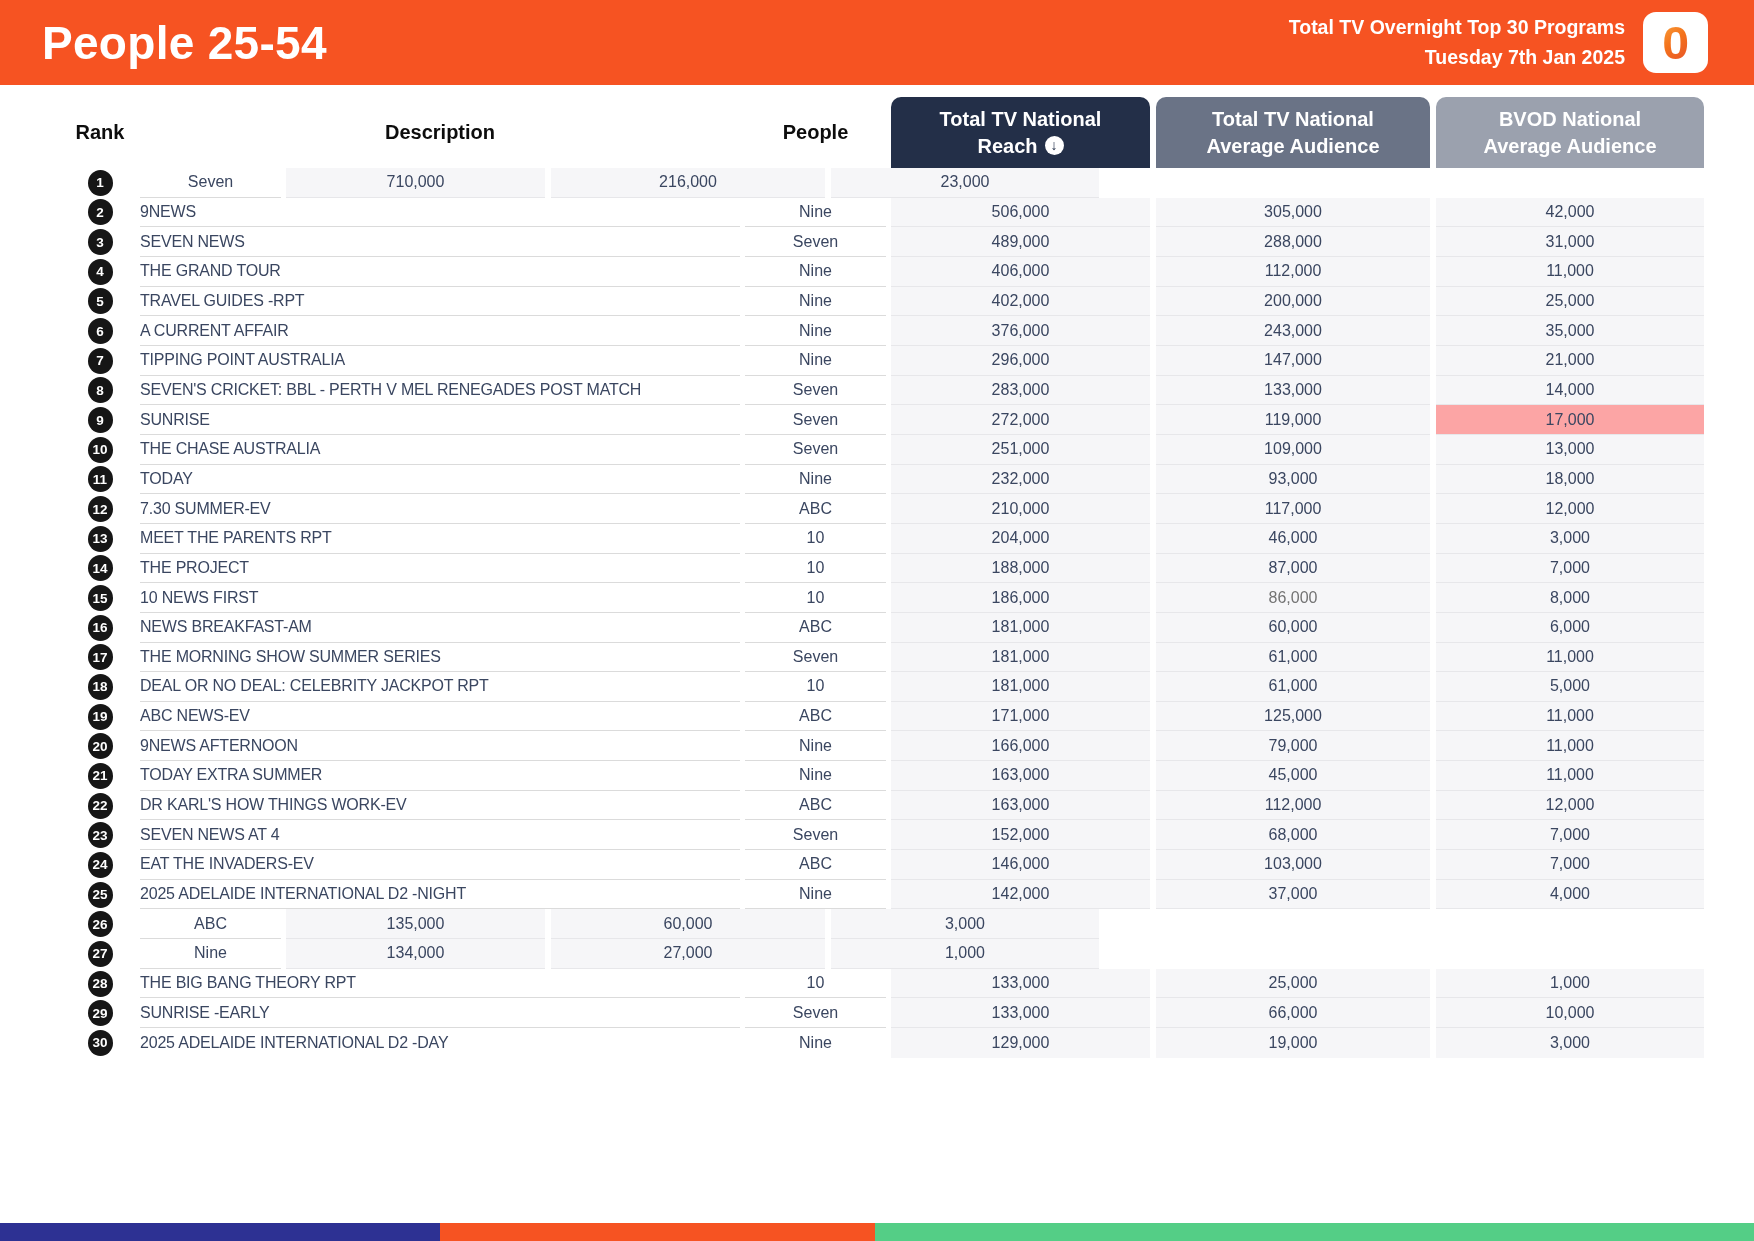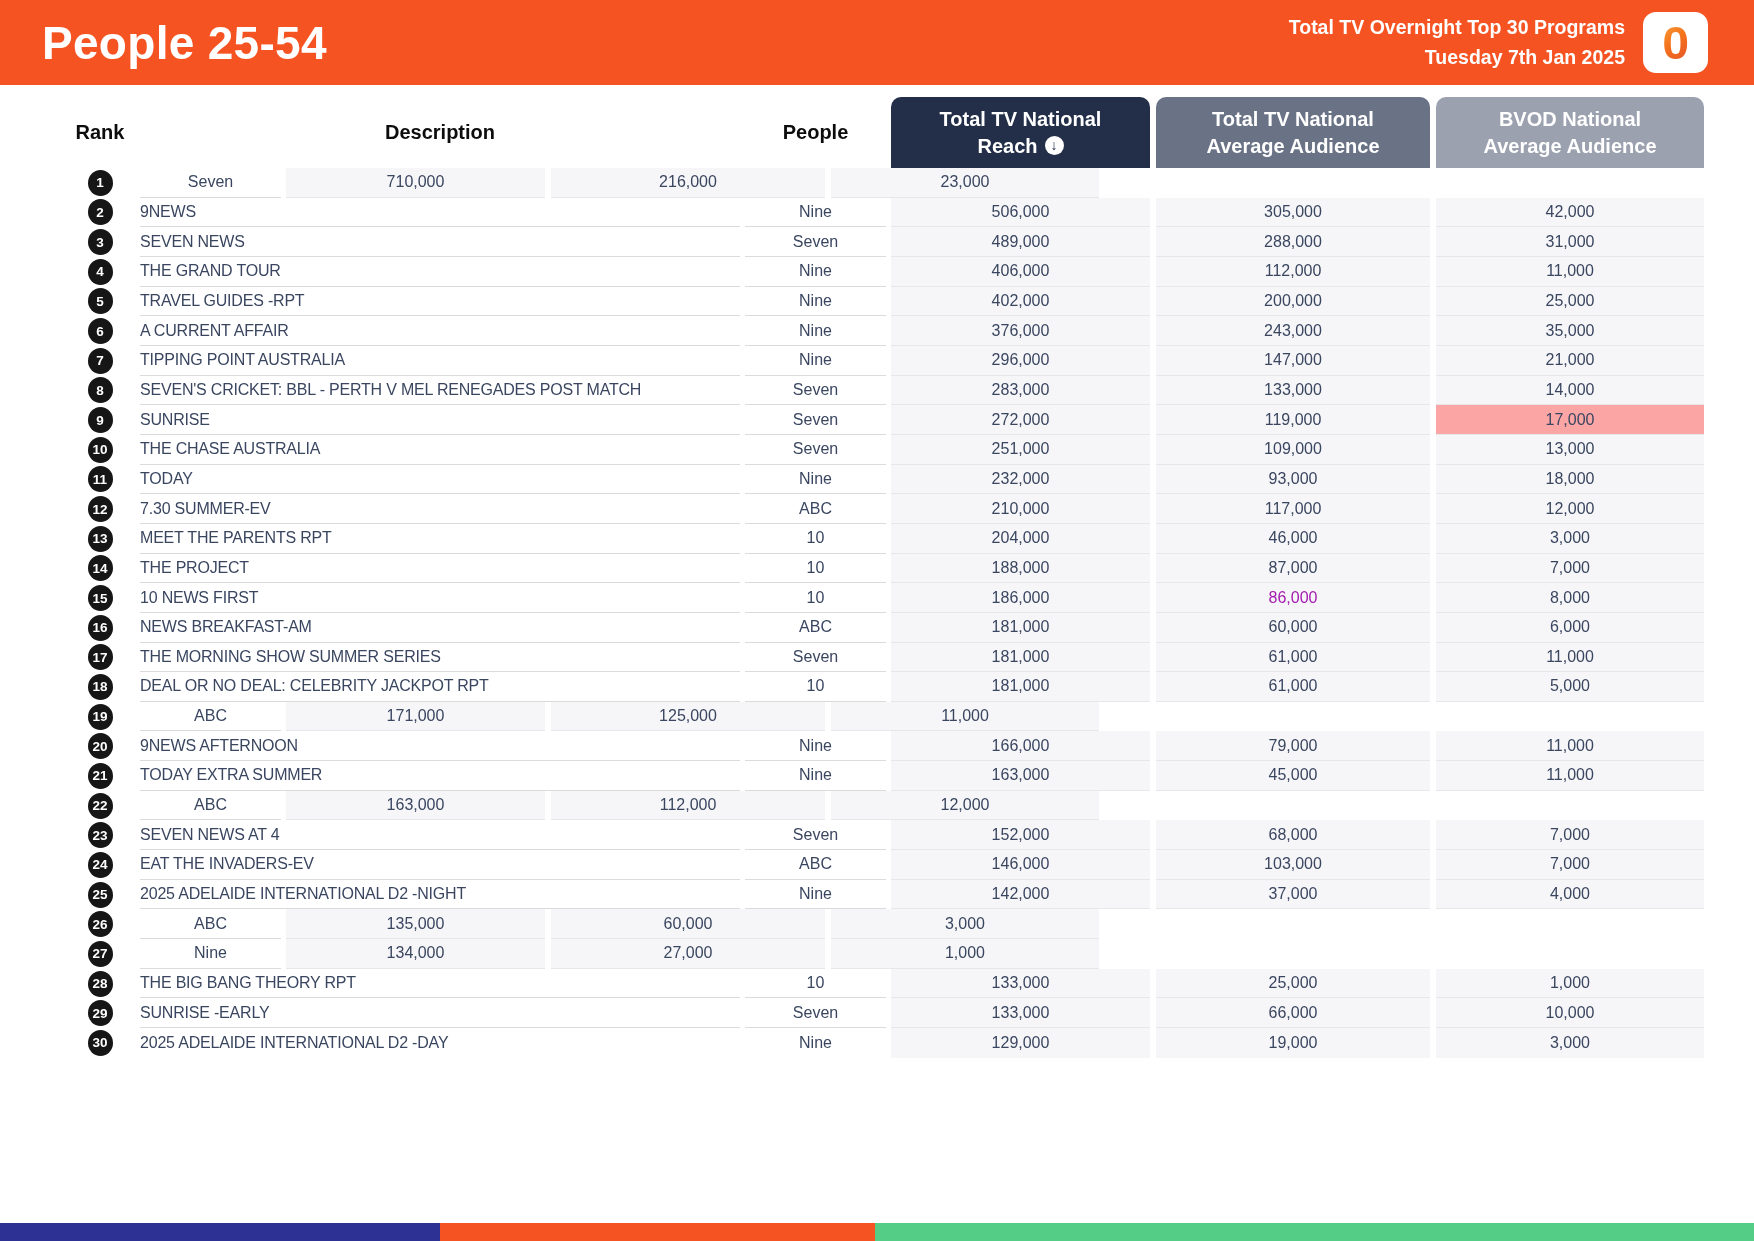--- a/index.html
+++ b/index.html
@@ -286,21 +286,21 @@
         <div class="c-avg num-cell" style="color: rgb(58, 70, 96); background: rgb(246, 246, 248);">87,000</div>
         <div class="c-bvod num-cell" style="color: rgb(58, 70, 96); background: rgb(246, 246, 248);">7,000</div>
       </div>
       <div class="row">
         <div class="c-rank rank-cell">
           <div class="rank-badge" style="background: rgb(22, 22, 22);">15</div>
         </div>
         <div class="c-desc desc-cell" style="color: rgb(58, 70, 96);">10 NEWS FIRST</div>
         <div class="c-net net-cell" style="color: rgb(58, 70, 96);">10</div>
         <div class="c-reach num-cell" style="color: rgb(58, 70, 96); background: rgb(246, 246, 248);">186,000</div>
-        <div class="c-avg num-cell" style="color: #a21caf; background: rgb(246, 246, 248);">86,000</div>
+        <div class="c-avg num-cell" style="color: #737373; background: rgb(246, 246, 248);">86,000</div>
         <div class="c-bvod num-cell" style="color: rgb(58, 70, 96); background: rgb(246, 246, 248);">8,000</div>
       </div>
       <div class="row">
         <div class="c-rank rank-cell">
           <div class="rank-badge" style="background: rgb(22, 22, 22);">16</div>
         </div>
         <div class="c-desc desc-cell" style="color: rgb(58, 70, 96);">NEWS BREAKFAST-AM</div>
         <div class="c-net net-cell" style="color: rgb(58, 70, 96);">ABC</div>
         <div class="c-reach num-cell" style="color: rgb(58, 70, 96); background: rgb(246, 246, 248);">181,000</div>
         <div class="c-avg num-cell" style="color: rgb(58, 70, 96); background: rgb(246, 246, 248);">60,000</div>
@@ -323,20 +323,21 @@
         <div class="c-desc desc-cell" style="color: rgb(58, 70, 96);">DEAL OR NO DEAL: CELEBRITY JACKPOT RPT</div>
         <div class="c-net net-cell" style="color: rgb(58, 70, 96);">10</div>
         <div class="c-reach num-cell" style="color: rgb(58, 70, 96); background: rgb(246, 246, 248);">181,000</div>
         <div class="c-avg num-cell" style="color: rgb(58, 70, 96); background: rgb(246, 246, 248);">61,000</div>
         <div class="c-bvod num-cell" style="color: rgb(58, 70, 96); background: rgb(246, 246, 248);">5,000</div>
       </div>
       <div class="row">
         <div class="c-rank rank-cell">
           <div class="rank-badge" style="background: rgb(22, 22, 22);">19</div>
         </div>
+        <div class="c-desc desc-cell" style="color: rgb(58, 70, 96);">ABC NEWS-EV</div>
         <div class="c-net net-cell" style="color: rgb(58, 70, 96);">ABC</div>
         <div class="c-reach num-cell" style="color: rgb(58, 70, 96); background: rgb(246, 246, 248);">171,000</div>
         <div class="c-avg num-cell" style="color: rgb(58, 70, 96); background: rgb(246, 246, 248);">125,000</div>
         <div class="c-bvod num-cell" style="color: rgb(58, 70, 96); background: rgb(246, 246, 248);">11,000</div>
       </div>
       <div class="row">
         <div class="c-rank rank-cell">
           <div class="rank-badge" style="background: rgb(22, 22, 22);">20</div>
         </div>
         <div class="c-desc desc-cell" style="color: rgb(58, 70, 96);">9NEWS AFTERNOON</div>
@@ -352,20 +353,21 @@
         <div class="c-desc desc-cell" style="color: rgb(58, 70, 96);">TODAY EXTRA SUMMER</div>
         <div class="c-net net-cell" style="color: rgb(58, 70, 96);">Nine</div>
         <div class="c-reach num-cell" style="color: rgb(58, 70, 96); background: rgb(246, 246, 248);">163,000</div>
         <div class="c-avg num-cell" style="color: rgb(58, 70, 96); background: rgb(246, 246, 248);">45,000</div>
         <div class="c-bvod num-cell" style="color: rgb(58, 70, 96); background: rgb(246, 246, 248);">11,000</div>
       </div>
       <div class="row">
         <div class="c-rank rank-cell">
           <div class="rank-badge" style="background: rgb(22, 22, 22);">22</div>
         </div>
+        <div class="c-desc desc-cell" style="color: rgb(58, 70, 96);">DR KARL'S HOW THINGS WORK-EV</div>
         <div class="c-net net-cell" style="color: rgb(58, 70, 96);">ABC</div>
         <div class="c-reach num-cell" style="color: rgb(58, 70, 96); background: rgb(246, 246, 248);">163,000</div>
         <div class="c-avg num-cell" style="color: rgb(58, 70, 96); background: rgb(246, 246, 248);">112,000</div>
         <div class="c-bvod num-cell" style="color: rgb(58, 70, 96); background: rgb(246, 246, 248);">12,000</div>
       </div>
       <div class="row">
         <div class="c-rank rank-cell">
           <div class="rank-badge" style="background: rgb(22, 22, 22);">23</div>
         </div>
         <div class="c-desc desc-cell" style="color: rgb(58, 70, 96);">SEVEN NEWS AT 4</div>

